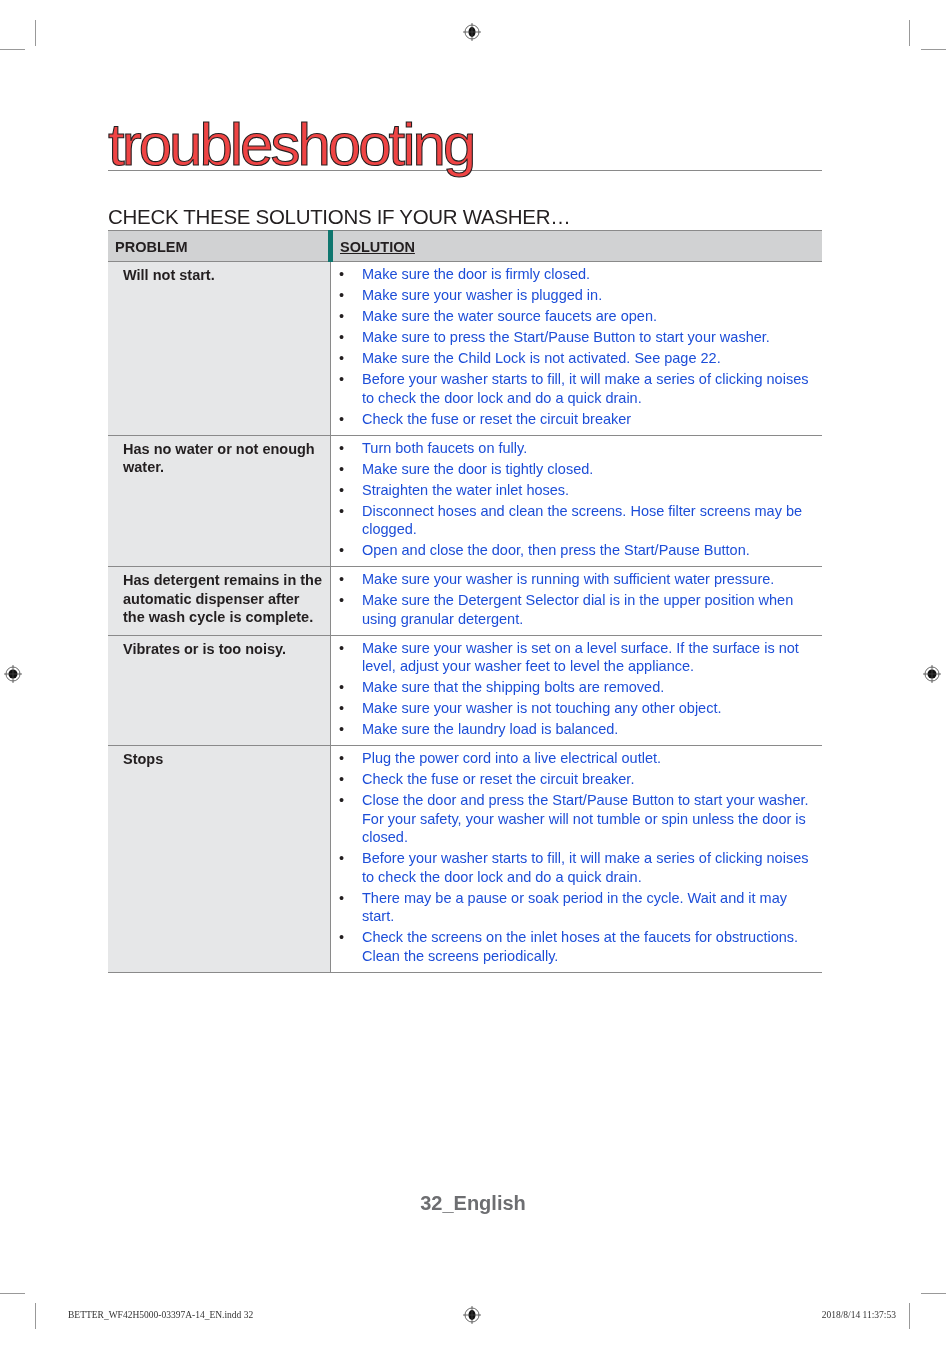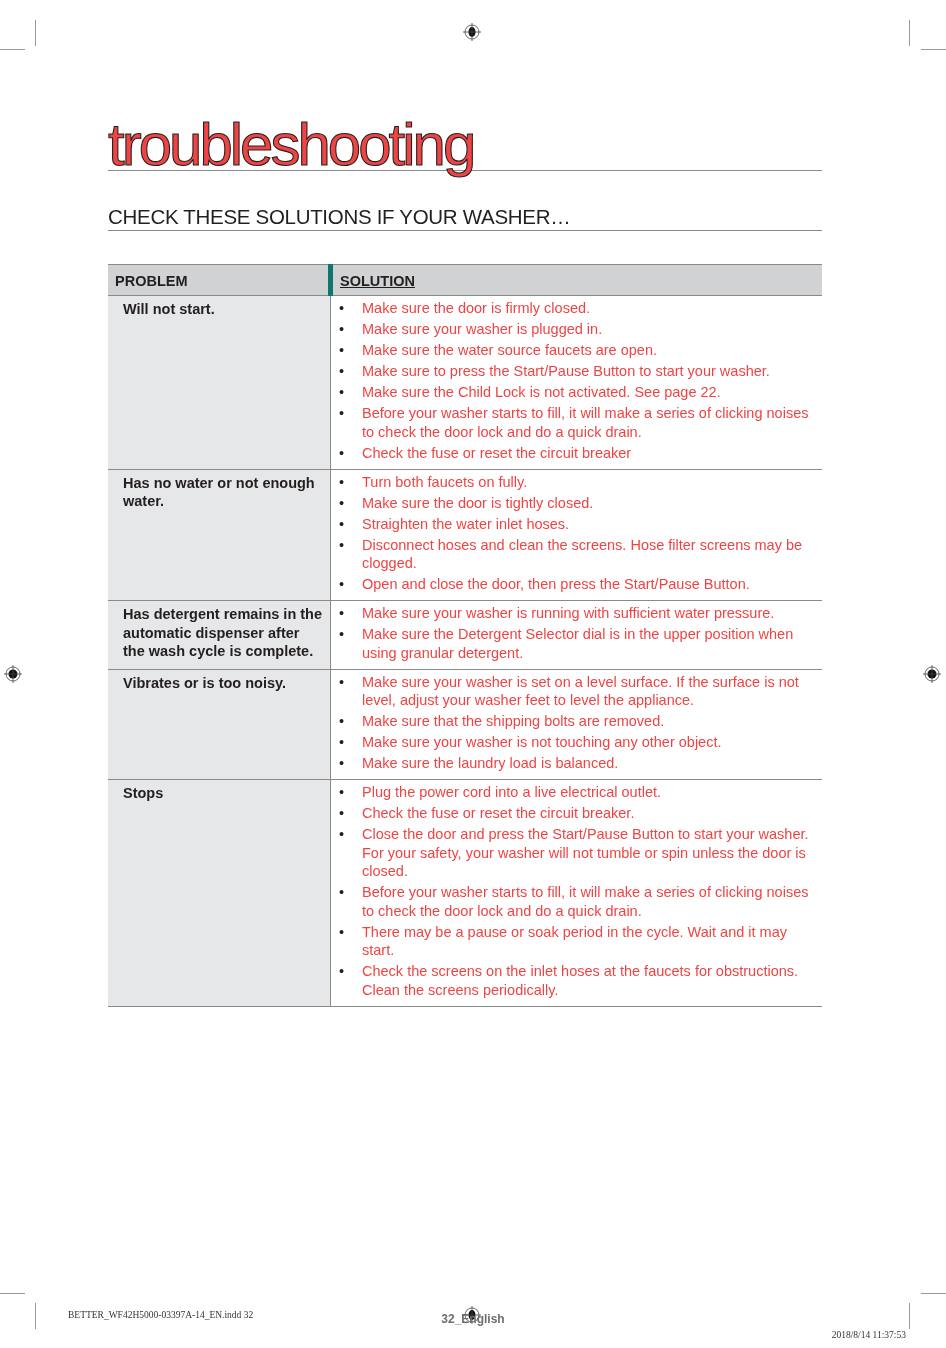--- a/index.html
+++ b/index.html
@@ -8,36 +8,36 @@
   .crop { position: absolute; background: #999; }
   .reg { position: absolute; width: 20px; height: 20px; }
   .title { position: absolute; left: 108px; top: 112px; width: 714px;
            font-family: "Liberation Sans", sans-serif; font-weight: 100;
            font-size: 60px; letter-spacing: -3px; line-height: 66px;
            color: #ef4444; -webkit-text-stroke: 1.1px #231f20;
            border-bottom: 1px solid #8a8a8a; height: 58px; }
   .subtitle { position: absolute; left: 108px; top: 204px; width: 714px;
               font-size: 20.5px; letter-spacing: -0.3px; line-height: 26px; height: 26px;
               border-bottom: 1px solid #8a8a8a; }
-  table { position: absolute; left: 108px; top: 264px; width: 714px;
+  table { position: absolute; left: 108px; top: 230px; width: 714px;
           border-collapse: collapse; font-size: 14.5px; line-height: 18.5px; }
   th { background: #d1d2d3; text-align: left; font-weight: bold;
        padding: 6px 7px 4px 7px; height: 20px;
        border-top: 1px solid #8a8a8a; border-bottom: 1px solid #8a8a8a; }
   th.sol { border-left: 5px solid #0f766e; text-decoration: underline; }
   td { vertical-align: top; border-bottom: 1px solid #8a8a8a; }
   td.prob { background: #e6e7e8; font-weight: bold; width: 200px;
             padding: 4px 7px 4px 15px; }
-  td.solc { border-left: 1px solid #8a8a8a; padding: 3px 8px 4px 8px; color: #ef4444; }
+  td.solc { border-left: 1px solid #8a8a8a; padding: 3px 8px 4px 8px; color: #1d4ed8; }
   ul { margin: 0; padding: 0; list-style: none; }
   li { position: relative; padding-left: 23px; margin-bottom: 2.5px; font-weight: 300; }
   li::before { content: "•"; position: absolute; left: 0; top: 0; color: #231f20; }
   .note { display: block; }
-  .pagenum { position: absolute; left: 0; width: 946px; top: 1312px; text-align: center;
-             font-weight: bold; font-size: 12px; color: #6d6e71; }
+  .pagenum { position: absolute; left: 0; width: 946px; top: 1192px; text-align: center;
+             font-weight: bold; font-size: 20px; color: #6d6e71; }
   .slug { position: absolute; top: 1310px; font-family: "Liberation Serif", serif;
           font-size: 9.5px; color: #333; }
 </style>
 </head>
 <body>
 
 <div class="crop" style="left:35px;top:20px;width:1px;height:26px;"></div>
 <div class="crop" style="left:0;top:49px;width:25px;height:1px;"></div>
 <div class="crop" style="left:909px;top:20px;width:1px;height:26px;"></div>
 <div class="crop" style="left:921px;top:49px;width:25px;height:1px;"></div>
@@ -142,13 +142,13 @@
           <li>There may be a pause or soak period in the cycle. Wait and it may start.</li>
           <li>Check the screens on the inlet hoses at the faucets for obstructions. Clean the screens periodically.</li>
         </ul>
       </td>
     </tr>
   </tbody>
 </table>
 
 <div class="pagenum">32_English</div>
 <div class="slug" style="left:68px;">BETTER_WF42H5000-03397A-14_EN.indd   32</div>
-<div class="slug" style="right:40px;margin-top:20px;">2018/8/14   11:37:53</div>
+<div class="slug" style="right:50px;">2018/8/14   11:37:53</div>
 
 </body></html>

